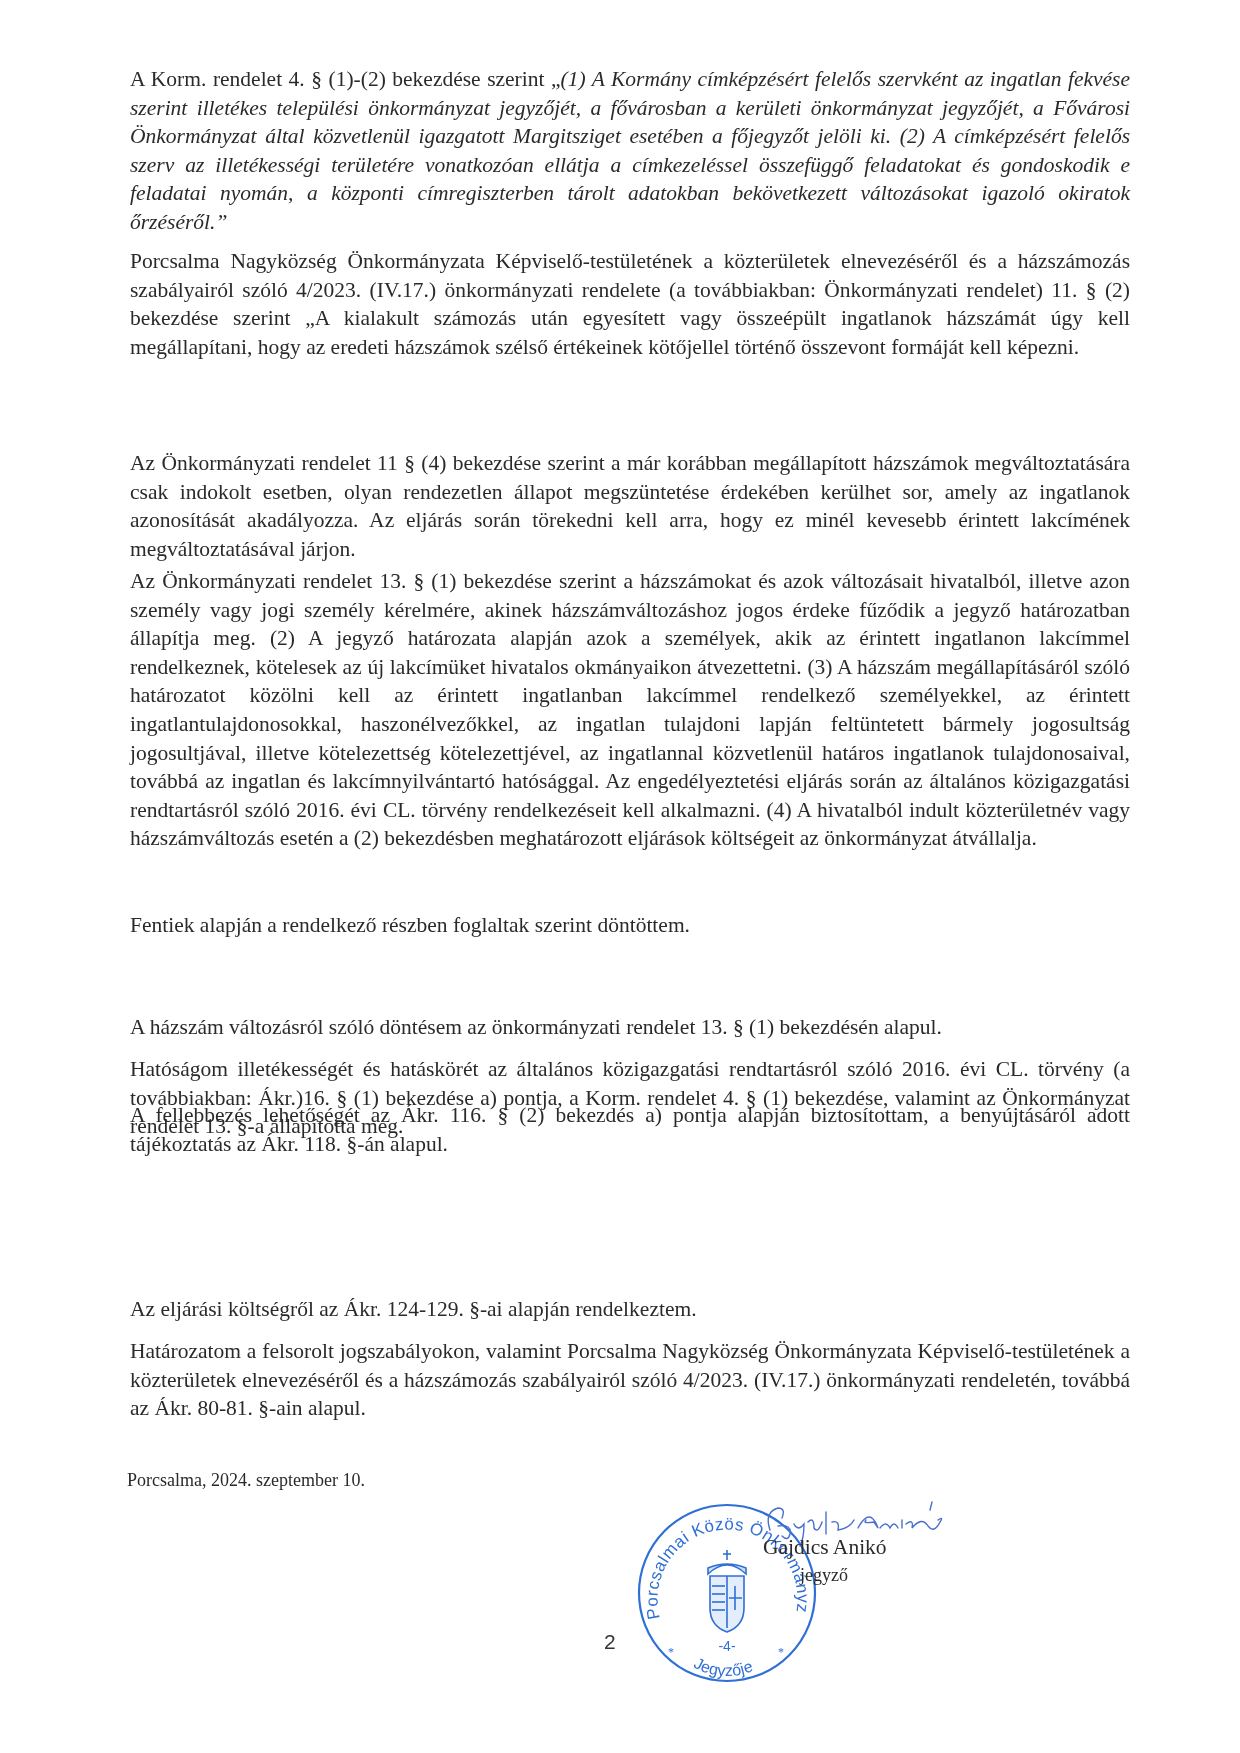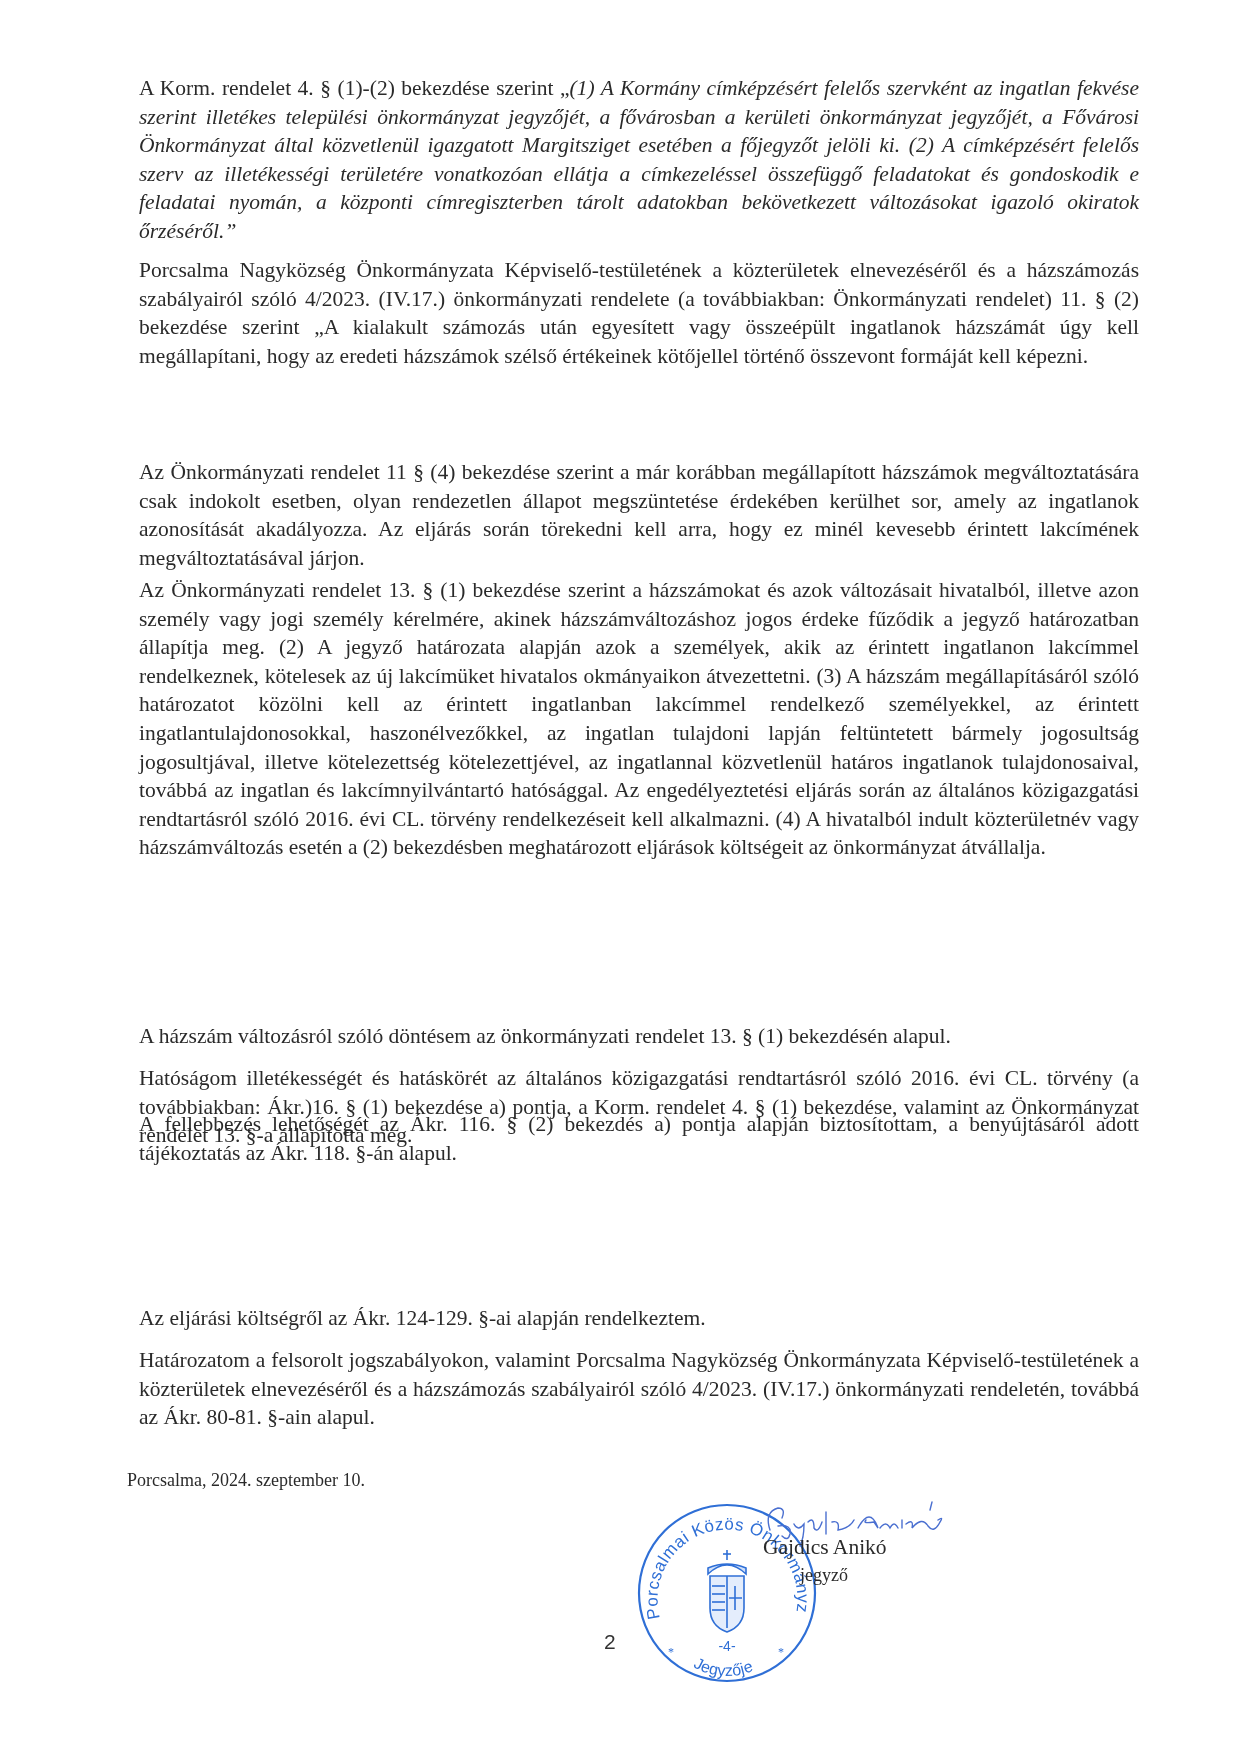--- a/index.html
+++ b/index.html
@@ -5,21 +5,21 @@
     html, body { margin: 0; padding: 0; background: #ffffff; }
     body {
       width: 1240px; height: 1753px; position: relative; overflow: hidden;
       font-family: "Liberation Serif", "DejaVu Serif", serif;
       color: #2a2a2a;
     }
     .page { position: absolute; left: 0; top: 0; width: 1240px; height: 1753px; }
     .text-block {
       position: absolute; left: 127px; width: 1000px;
       font-size: 21.5px; line-height: 28.6px;
-      text-align: justify; margin: 12px;
+      text-align: justify; margin: 3px;
     }
     .italic { font-style: italic; }
     .p1 { top: 62px; }
     .p2 { top: 244px; }
     .p3 { top: 446px; }
     .p4 { top: 564px; }
     .p5 { top: 908px; }
     .p6 { top: 968px; }
     .p7 { top: 1010px; }
     .p8 { top: 1052px; }
@@ -59,20 +59,21 @@
 <div class="page">
 
   <p class="text-block p1"><span>A Korm. rendelet 4. § (1)-(2) bekezdése szerint „</span><span class="italic">(1) A Kormány címképzésért felelős szervként az ingatlan fekvése szerint illetékes települési önkormányzat jegyzőjét, a fővárosban a kerületi önkormányzat jegyzőjét, a Fővárosi Önkormányzat által közvetlenül igazgatott Margitsziget esetében a főjegyzőt jelöli ki. (2) A címképzésért felelős szerv az illetékességi területére vonatkozóan ellátja a címkezeléssel összefüggő feladatokat és gondoskodik e feladatai nyomán, a központi címregiszterben tárolt adatokban bekövetkezett változásokat igazoló okiratok őrzéséről.”</span></p>
 
   <p class="text-block p2">Porcsalma Nagyközség Önkormányzata Képviselő-testületének a közterületek elnevezéséről és a házszámozás szabályairól szóló 4/2023. (IV.17.) önkormányzati rendelete (a továbbiakban: Önkormányzati rendelet) 11. § (2) bekezdése szerint „A kialakult számozás után egyesített vagy összeépült ingatlanok házszámát úgy kell megállapítani, hogy az eredeti házszámok szélső értékeinek kötőjellel történő összevont formáját kell képezni.</p>
 
   <p class="text-block p3">Az Önkormányzati rendelet 11 § (4) bekezdése szerint a már korábban megállapított házszámok megváltoztatására csak indokolt esetben, olyan rendezetlen állapot megszüntetése érdekében kerülhet sor, amely az ingatlanok azonosítását akadályozza. Az eljárás során törekedni kell arra, hogy ez minél kevesebb érintett lakcímének megváltoztatásával járjon.</p>
 
   <p class="text-block p4">Az Önkormányzati rendelet 13. § (1) bekezdése szerint a házszámokat és azok változásait hivatalból, illetve azon személy vagy jogi személy kérelmére, akinek házszámváltozáshoz jogos érdeke fűződik a jegyző határozatban állapítja meg. (2) A jegyző határozata alapján azok a személyek, akik az érintett ingatlanon lakcímmel rendelkeznek, kötelesek az új lakcímüket hivatalos okmányaikon átvezettetni. (3) A házszám megállapításáról szóló határozatot közölni kell az érintett ingatlanban lakcímmel rendelkező személyekkel, az érintett ingatlantulajdonosokkal, haszonélvezőkkel, az ingatlan tulajdoni lapján feltüntetett bármely jogosultság jogosultjával, illetve kötelezettség kötelezettjével, az ingatlannal közvetlenül határos ingatlanok tulajdonosaival, továbbá az ingatlan és lakcímnyilvántartó hatósággal. Az engedélyeztetési eljárás során az általános közigazgatási rendtartásról szóló 2016. évi CL. törvény rendelkezéseit kell alkalmazni. (4) A hivatalból indult közterületnév vagy házszámváltozás esetén a (2) bekezdésben meghatározott eljárások költségeit az önkormányzat átvállalja.</p>
 
+  <p class="text-block p5">Fentiek alapján a rendelkező részben foglaltak szerint döntöttem.</p>
 
 
   <p class="text-block p7">A házszám változásról szóló döntésem az önkormányzati rendelet 13. § (1) bekezdésén alapul.</p>
 
   <p class="text-block p8">Hatóságom illetékességét és hatáskörét az általános közigazgatási rendtartásról szóló 2016. évi CL. törvény (a továbbiakban: Ákr.)16. § (1) bekezdése a) pontja, a Korm. rendelet 4. § (1) bekezdése, valamint az Önkormányzat rendelet 13. §-a állapította meg.</p>
 
   <p class="text-block p9">A fellebbezés lehetőségét az Ákr. 116. § (2) bekezdés a) pontja alapján biztosítottam, a benyújtásáról adott tájékoztatás az Ákr. 118. §-án alapul.</p>
 
 
   <p class="text-block p11">Az eljárási költségről az Ákr. 124-129. §-ai alapján rendelkeztem.</p>

